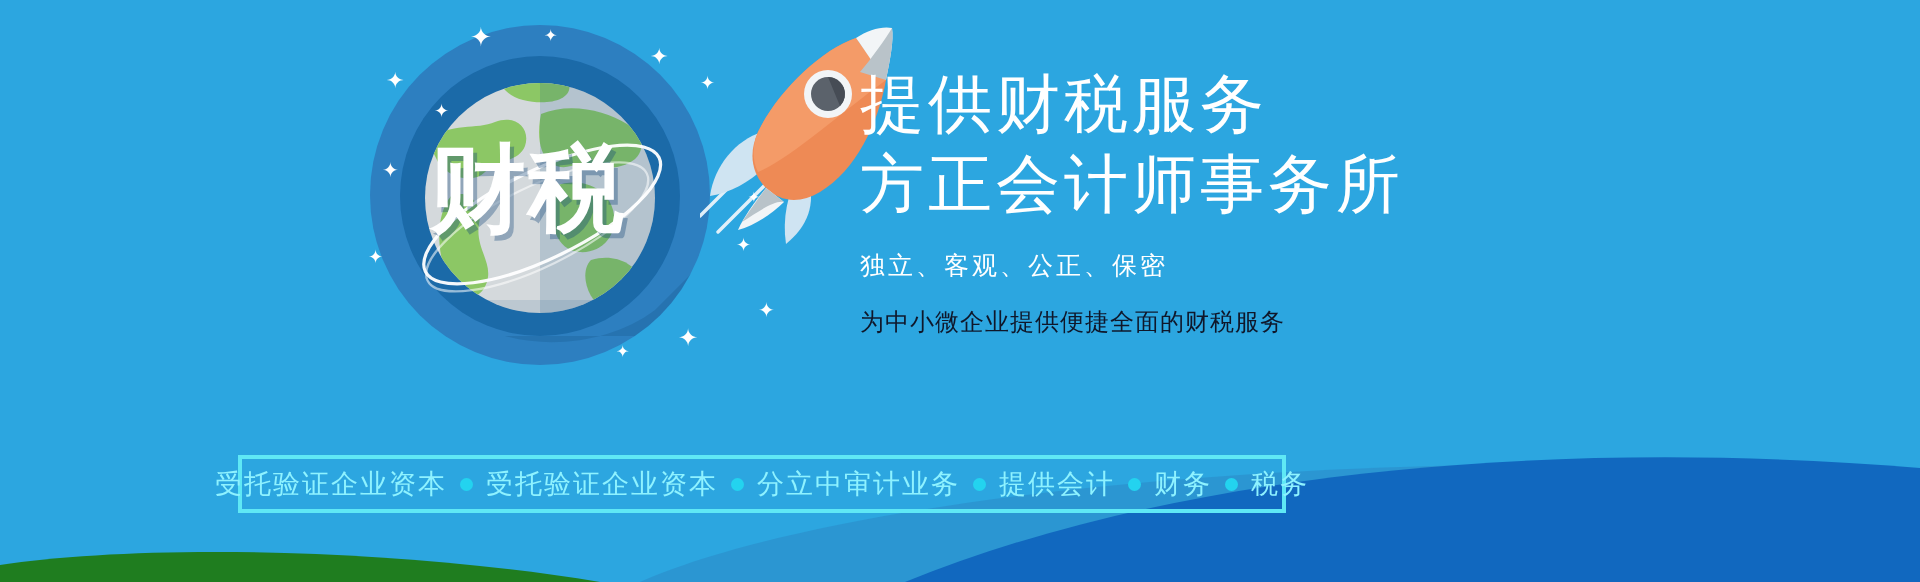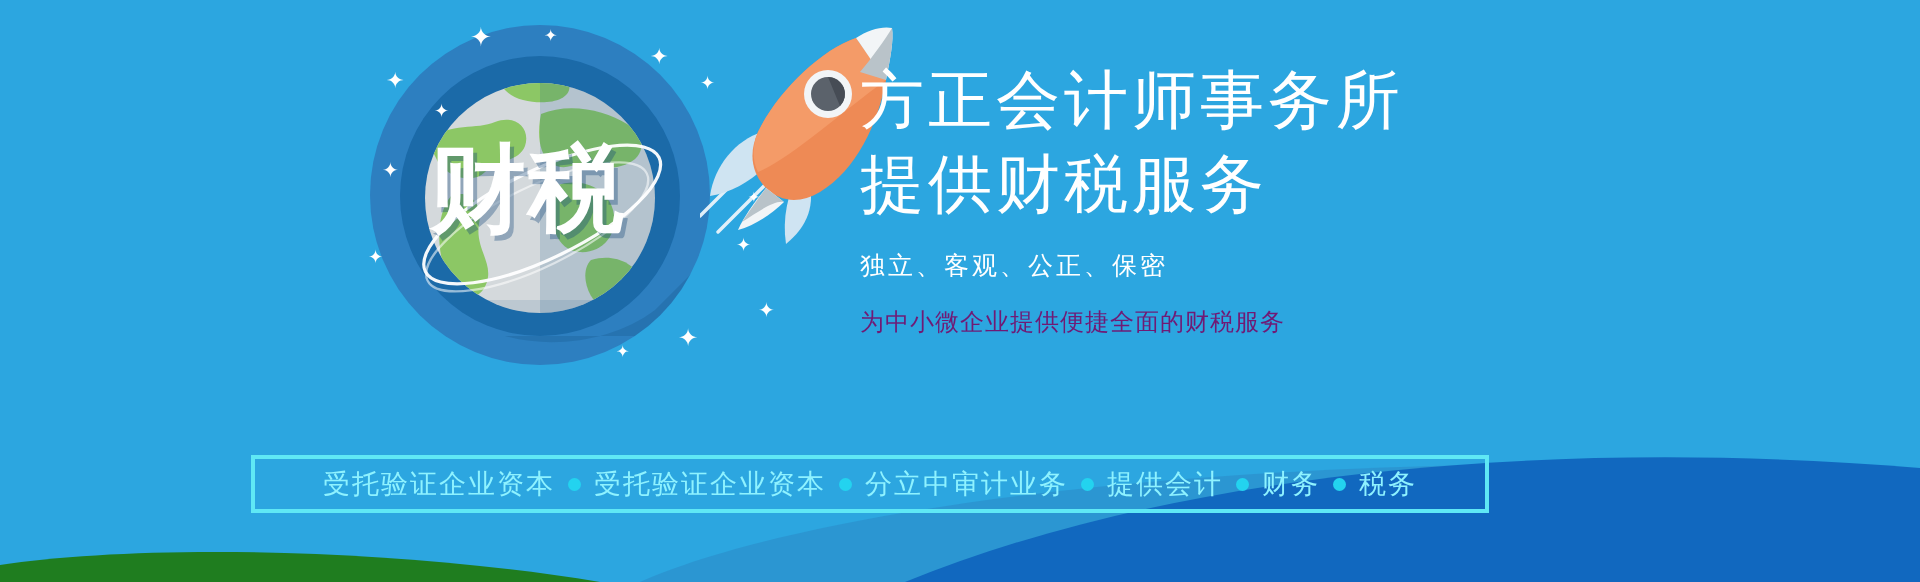--- a/index.html
+++ b/index.html
@@ -61,33 +61,33 @@
     color:#ffffff;
     font-weight:300;
     font-size:25px;
     line-height:52px;
     letter-spacing:3px;
     white-space:nowrap;
     font-family:"DejaVu Sans","Liberation Sans",sans-serif;
   }
   .tiny-line{
     margin-top:14px;
-    color:#701a75;
+    color:#0f172a;
     font-weight:400;
     font-size:24px;
     line-height:32px;
     letter-spacing:1px;
     white-space:nowrap;
     font-family:"DejaVu Sans","Liberation Sans",sans-serif;
   }
 
   
   .services{
-    position:absolute;left:251px;top:455px;
-    width:1238px;height:58px;
+    position:absolute;left:238px;top:455px;
+    width:1048px;height:58px;
     border:4px solid #5fe8f5;
     box-sizing:border-box;
     display:flex;align-items:center;justify-content:center;
     z-index:5;
   }
   .services-inner{
     display:flex;align-items:center;white-space:nowrap;
   }
   .svc-text{
     color:#8ef2ff;
@@ -212,22 +212,22 @@
     <span class="star" style="left:650px;top:46px;font-size:22px;">✦</span>
     <span class="star" style="left:700px;top:74px;font-size:18px;">✦</span>
     <span class="star" style="left:678px;top:326px;font-size:24px;">✦</span>
     <span class="star" style="left:616px;top:344px;font-size:16px;">✦</span>
     <span class="star" style="left:736px;top:236px;font-size:18px;">✦</span>
     <span class="star" style="left:748px;top:190px;font-size:14px;">✦</span>
     <span class="star" style="left:758px;top:300px;font-size:20px;">✦</span>
   </div>
 
   <div class="copy">
+    <div class="h-line l2">提供财税服务</div>
     <div class="h-line l1">方正会计师事务所</div>
-    <div class="h-line l2">提供财税服务</div>
     <div class="sub-line">独立、客观、公正、保密</div>
     <div class="tiny-line">为中小微企业提供便捷全面的财税服务</div>
   </div>
 
   <div class="services">
     <div class="services-inner" id="services-inner">
         <span class="svc-text">受托验证企业资本</span>
         <span class="svc-dot"></span>
         <span class="svc-text">受托验证企业资本</span>
         <span class="svc-dot"></span>

